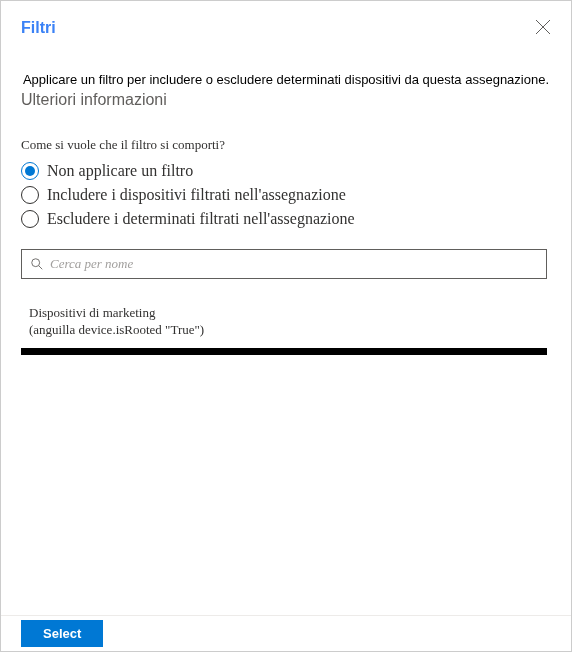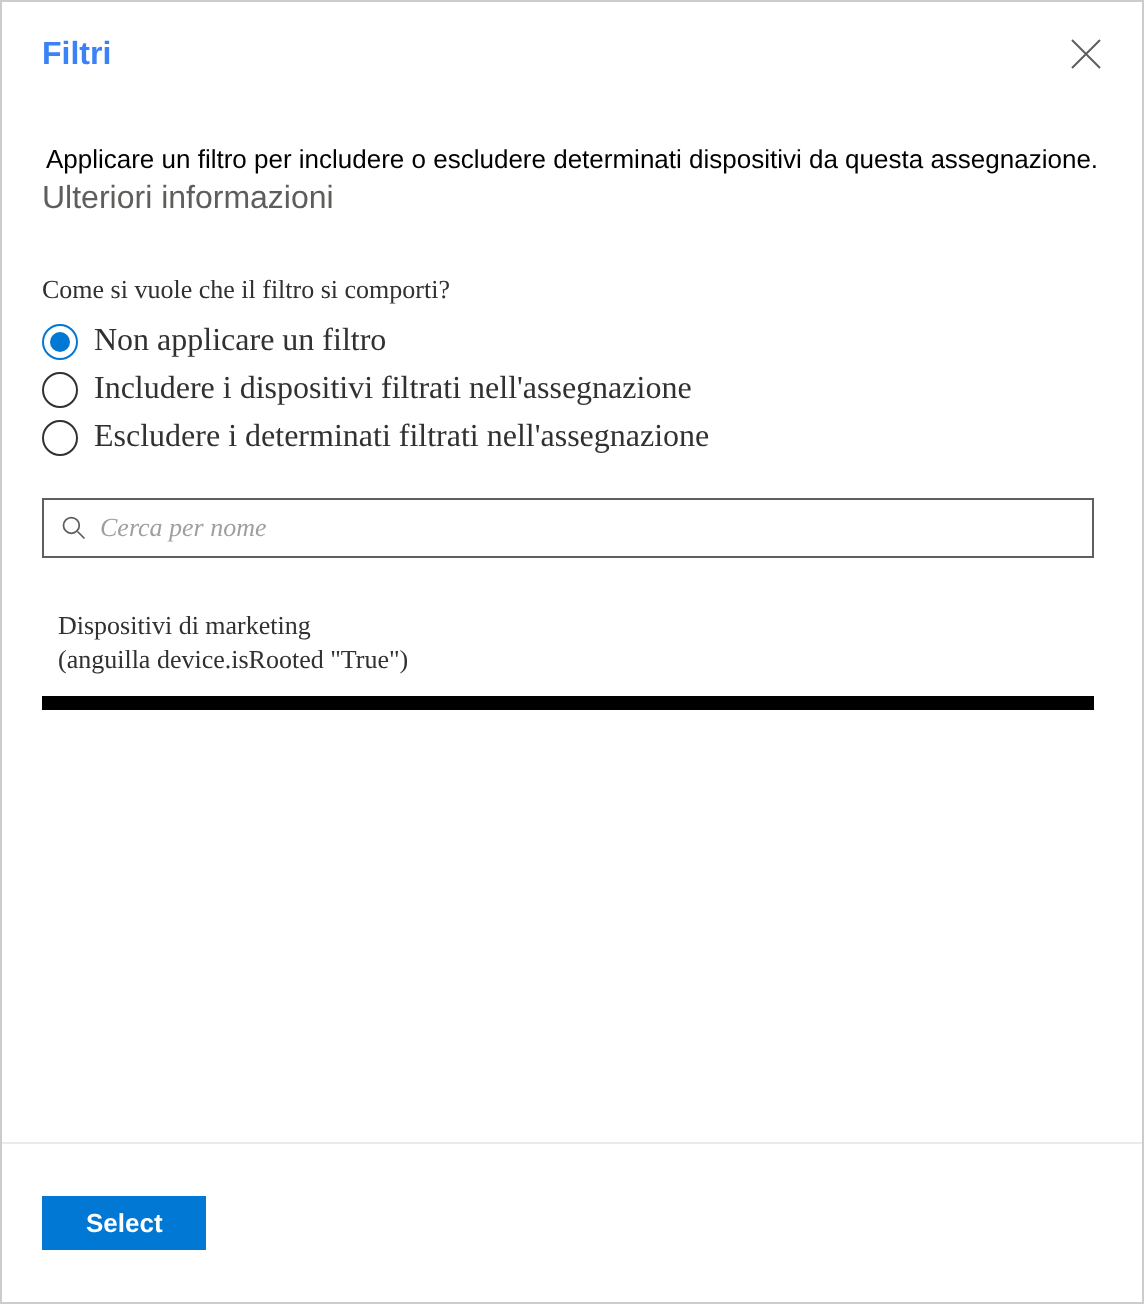--- a/index.html
+++ b/index.html
@@ -137,21 +137,21 @@
       font-size: 13px;
       color: #323130;
       margin-top: 1px;
     }
     .footer {
       position: absolute;
       bottom: 0;
       left: 0;
       right: 0;
       border-top: 1px solid #edebe9;
-      padding: 26px 20px;
+      padding: 4px 20px;
     }
     .select-btn {
       background: #0078d4;
       color: #fff;
       border: none;
       font-size: 13px;
       font-weight: 600;
       padding: 6px 22px;
       cursor: pointer;
       font-family: inherit;

